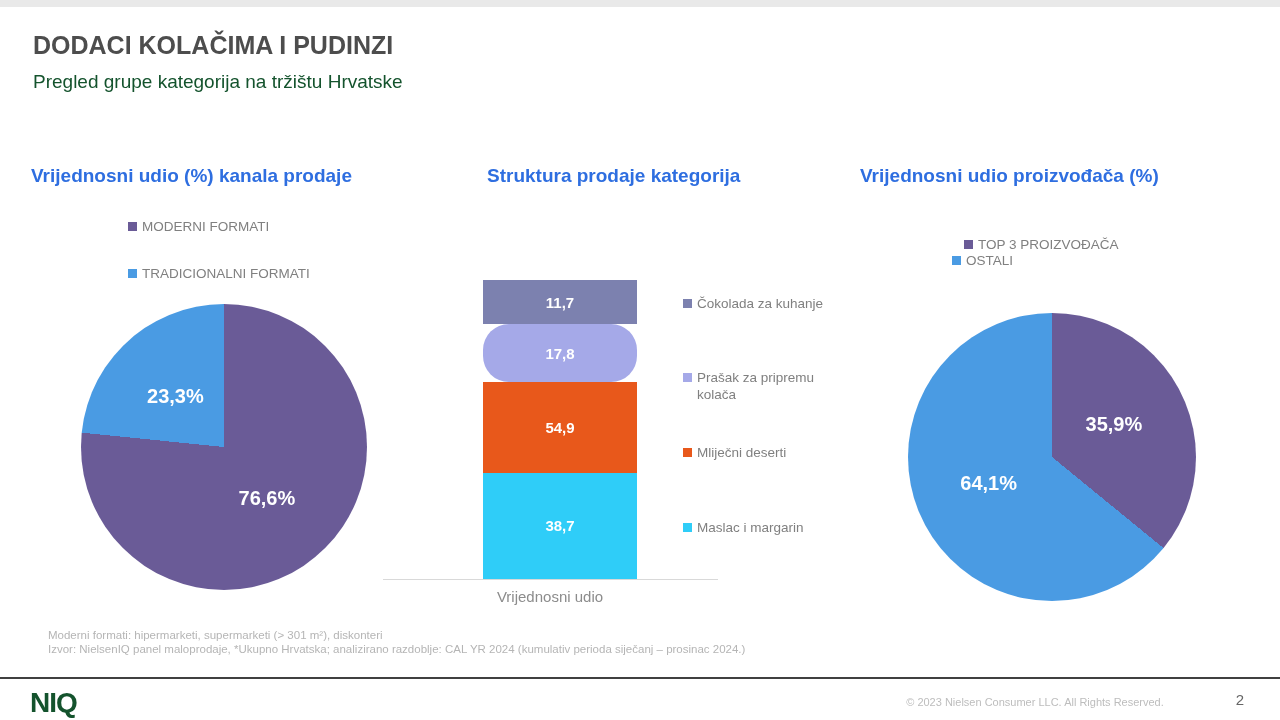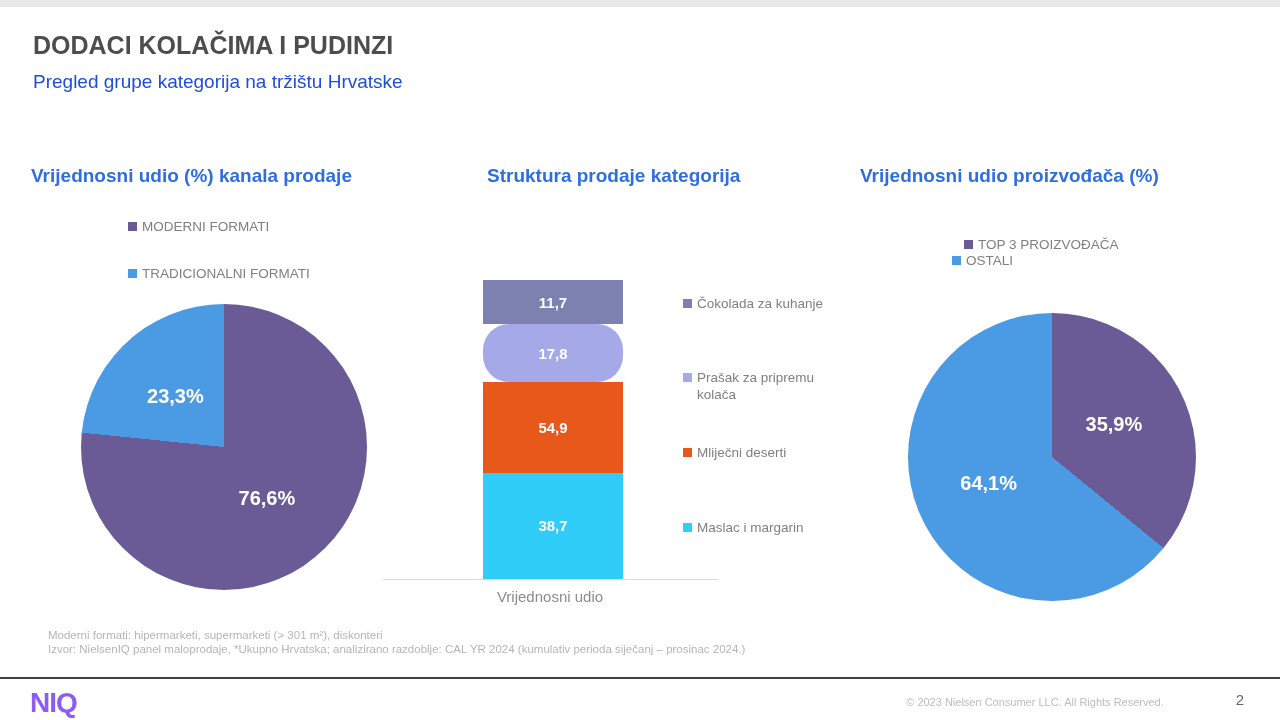--- a/index.html
+++ b/index.html
@@ -1,43 +1,43 @@
 <!DOCTYPE html>
 <html><head>
 <meta charset="utf-8">
 <style>
   html,body{margin:0;padding:0;background:#e9e9e9;}
   .slide{
     position:relative;width:1280px;height:720px;background:#ffffff;
     font-family:"Liberation Sans", sans-serif;overflow:hidden;margin:7px auto;
   }
   .page-title{position:absolute;left:33px;top:24px;font-size:25px;font-weight:bold;color:#4d4d4d;}
-  .page-subtitle{position:absolute;left:33px;top:64px;font-size:19px;color:#1d4ed8;}
+  .page-subtitle{position:absolute;left:33px;top:64px;font-size:19px;color:#14532d;}
   .chart-title{position:absolute;font-size:19px;font-weight:bold;color:#2E6EE0;white-space:nowrap;}
   .ct-left{left:31px;top:158px;}
   .ct-mid{left:487px;top:158px;}
   .ct-right{left:860px;top:158px;}
 
   .legend-item{position:absolute;display:flex;align-items:flex-start;font-size:13.5px;color:#808080;line-height:17px;}
   .legend-swatch{width:9px;height:9px;margin:4px 5px 0 0;flex:0 0 auto;}
 
   .pie{position:absolute;border-radius:50%;}
   .pie-left{left:81px;top:297px;width:286px;height:286px;}
   .pie-right{left:908px;top:306px;width:288px;height:288px;}
   .pie-label{position:absolute;transform:translate(-50%,-50%);color:#ffffff;font-weight:bold;font-size:20px;white-space:nowrap;}
 
-  .stack{position:absolute;left:483px;top:273px;width:140px;height:299px;display:flex;flex-direction:column;}
+  .stack{position:absolute;left:483px;top:273px;width:154px;height:299px;display:flex;flex-direction:column;}
   .stack-seg{display:flex;align-items:center;justify-content:center;}
   .stack-seg span{color:#ffffff;font-weight:bold;font-size:15px;}
   .axis-line{position:absolute;left:383px;top:572px;width:335px;height:1px;background:#d9d9d9;}
   .x-label{position:absolute;left:460px;top:581px;width:180px;text-align:center;font-size:15px;color:#8c8c8c;}
 
   .notes{position:absolute;left:48px;top:622px;font-size:11.5px;line-height:13.5px;color:#b5b5b5;}
   .divider{position:absolute;left:0;top:670px;width:1280px;height:2px;background:#404040;}
-  .niq-logo{position:absolute;left:30px;top:680px;font-size:28px;font-weight:800;color:#8b5cf6;letter-spacing:-1px;}
+  .niq-logo{position:absolute;left:30px;top:680px;font-size:28px;font-weight:800;color:#14532d;letter-spacing:-1px;}
   .copyright{position:absolute;left:880px;top:689px;width:310px;text-align:center;font-size:11px;color:#bdbdbd;}
   .page-number{position:absolute;left:1230px;top:684px;width:20px;text-align:center;font-size:15px;color:#666666;}
   .bottom-strip{position:absolute;left:0;bottom:0;width:1280px;height:5px;background:#1F2A5C;}
 </style>
 </head>
 <body>
 
 <div class="slide">
 
   <div class="page-title">DODACI KOLAČIMA I PUDINZI</div>

